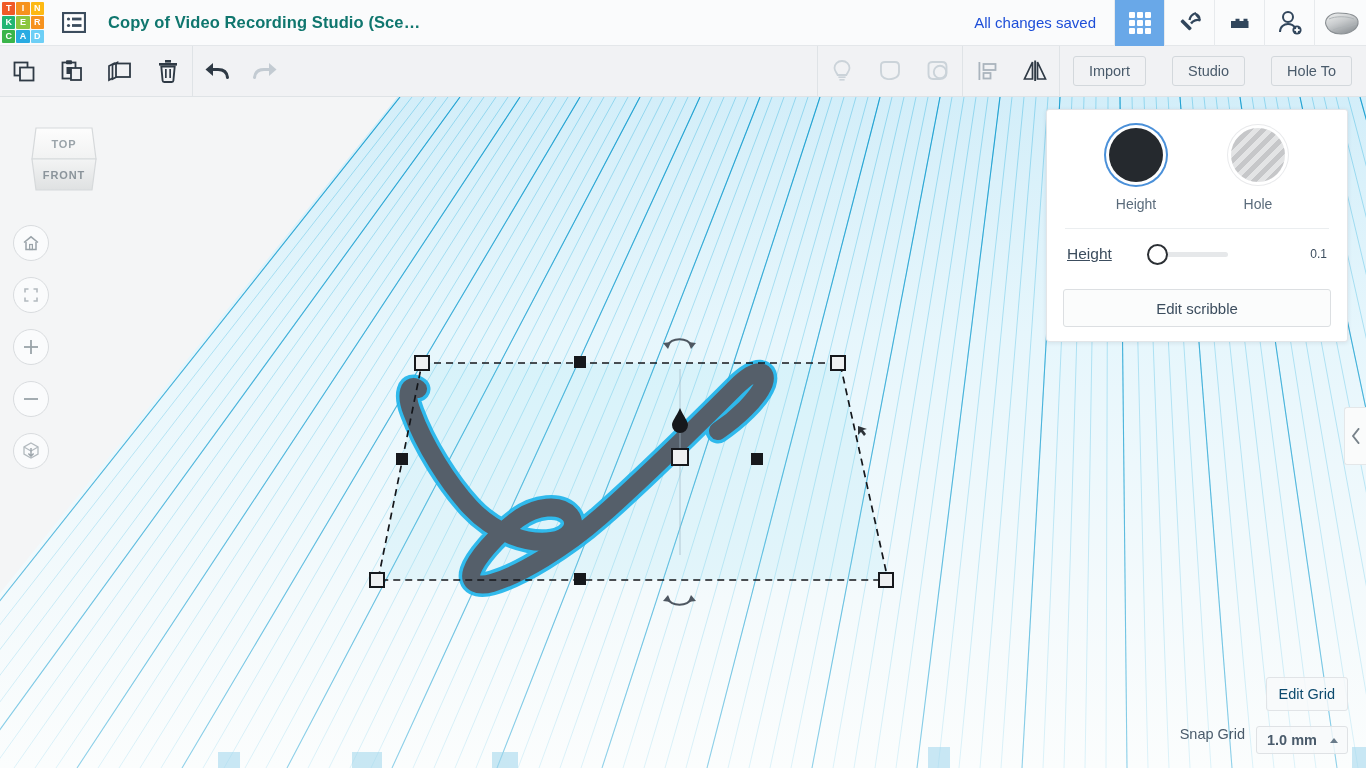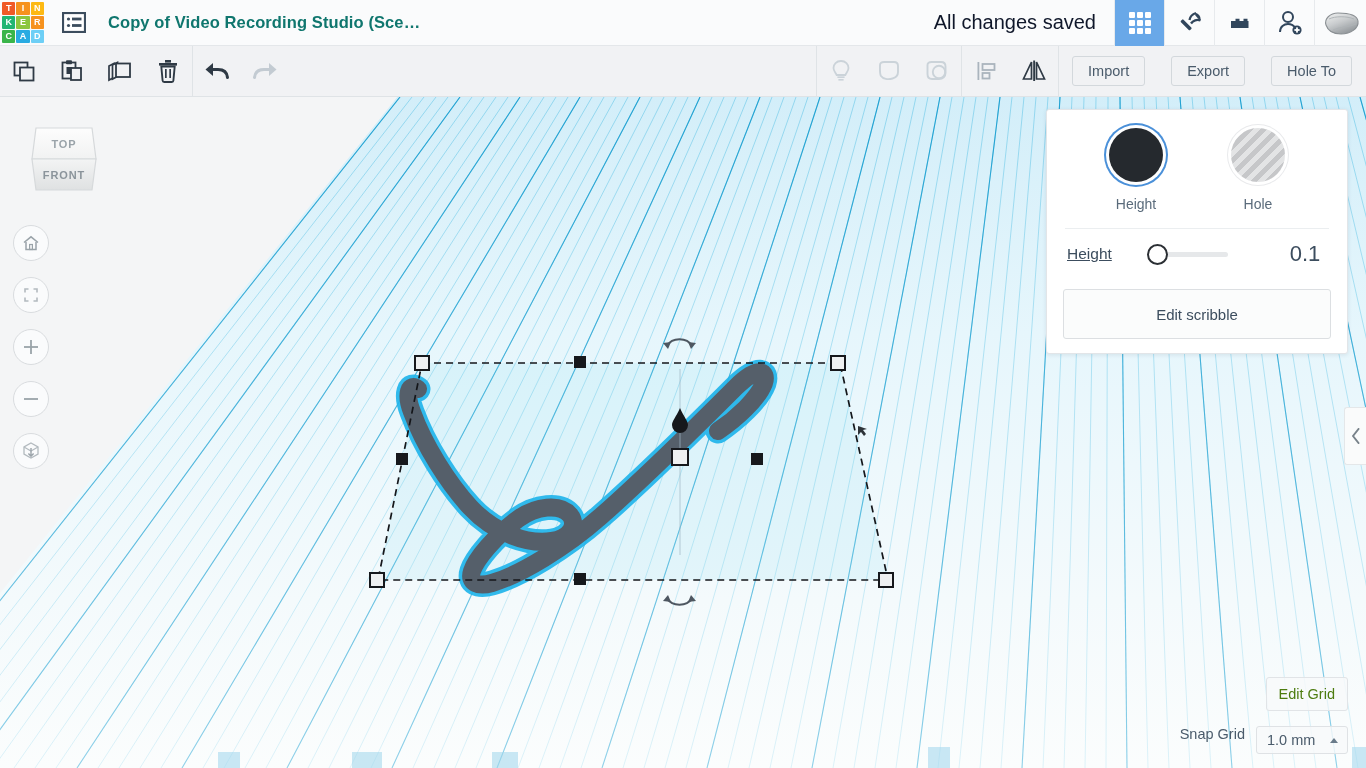--- a/index.html
+++ b/index.html
@@ -34,21 +34,21 @@
   .menu-btn {
     width: 40px; height: 46px; display: flex; align-items: center; justify-content: center;
     cursor: pointer; margin-left: 8px;
   }
   .doc-title {
     font-size: 16.5px; color: #0f766e; font-weight: 600;
     margin-left: 14px; white-space: nowrap; letter-spacing: .1px;
   }
   .topbar-spacer { flex: 1 1 auto; }
   .saved-status {
-    font-size: 20px; color: #0f172a; margin-right: 18px; white-space: nowrap;
+    font-size: 15px; color: #1d4ed8; margin-right: 18px; white-space: nowrap;
   }
   .tb-icon {
     width: 50px; height: 46px; display: flex; align-items: center; justify-content: center;
     border-left: 1px solid #e7eaed; cursor: pointer;
   }
   .tb-icon.active { background: #69a8e8; }
   .tb-icon.wide { width: 52px; }
 
   
   .toolbar {
@@ -130,55 +130,55 @@
   .slider-area { position: relative; flex: 1 1 auto; height: 24px; display: flex; align-items: center; }
   .slider-track {
     position: absolute; left: 12px; right: 55px; height: 5px;
     background: #e6e8ea; border-radius: 3px;
   }
   .slider-knob {
     position: absolute; left: 0; width: 21px; height: 21px;
     border-radius: 50%; background: #ffffff; border: 2px solid #2b2f34;
     cursor: pointer;
   }
-  .height-val { font-size: 22px; color: #3c4d5e; width: 44px; text-align: center; }
+  .height-val { font-size: 12px; color: #3c4d5e; width: 44px; text-align: right; }
 
   .edit-btn {
-    width: 100%; height: 50px; margin-top: 10px;
+    width: 100%; height: 38px; margin-top: 10px;
     background: #fbfcfc; border: 1px solid #dcdfe2; border-radius: 3px;
     font-size: 15px; color: #3c4d5e; cursor: pointer;
     font-family: "Liberation Sans", sans-serif;
   }
 
   
   .right-tab {
     position: absolute; right: 0; top: 310px; width: 22px; height: 58px;
     background: #fafbfb; border: 1px solid #e4e7e9; border-right: none;
     border-radius: 3px 0 0 3px; display: flex; align-items: center; justify-content: center;
     cursor: pointer; z-index: 22;
   }
 
   
   .edit-grid-btn {
     position: absolute; right: 18px; bottom: 57px;
     height: 17px; padding: 16px 12px;
     background: rgba(248,249,250,.82); border: 1px solid #e1e4e7; border-radius: 3px;
-    font-size: 14.5px; color: #4d7c0f; display: flex; align-items: center; cursor: pointer;
+    font-size: 14.5px; color: #0c4a6e; display: flex; align-items: center; cursor: pointer;
     font-family: "Liberation Sans", sans-serif; z-index: 21;
   }
   .snap-row {
     position: absolute; right: 18px; bottom: 14px;
     display: flex; gap: 11px; z-index: 21;
   }
   .snap-label { font-size: 14.5px; color: #4a5b6b; }
   .snap-select {
     height: 28px; min-width: 92px; padding: 0 8px 0 10px;
     background: rgba(248,249,250,.82); border: 1px solid #dfe2e5; border-radius: 3px;
     display: flex; align-items: center; gap: 10px; cursor: pointer;
-    font-size: 14.5px; color: #4a5b6b;
+    font-size: 14.5px; color: #4a5b6b; font-weight: bold;
   }
 
   
   .obj-layer { position: absolute; inset: 0; pointer-events: none; }
 </style>
 </head>
 <body>
 
 <div id="app">
 
@@ -360,21 +360,21 @@
       <svg width="30" height="26" viewBox="0 0 30 26">
         <path d="M12.5 4 L12.5 21 L4.5 21 Z" fill="none" stroke="#2f3a45" stroke-width="1.7"></path>
         <path d="M17.5 4 L17.5 21 L25.5 21 Z" fill="none" stroke="#2f3a45" stroke-width="1.7"></path>
         <rect x="14.2" y="2.5" width="1.9" height="20.5" fill="#2f3a45"></rect>
       </svg>
     </div>
 
     <div class="divider"></div>
 
     <button class="tbtn">Import</button>
-    <button class="tbtn">Export</button>
+    <button class="tbtn">Studio</button>
     <button class="tbtn" style="margin-right:14px">Hole To</button>
   </div>
 
   <div class="canvas">
 
     <svg class="plane-wrap" width="1366" height="671" viewBox="0 0 1366 671">
       <defs>
         <clipPath id="planeClip">
           <polygon points="397,0 1366,0 1366,671 -140,671"></polygon>
         </clipPath>

